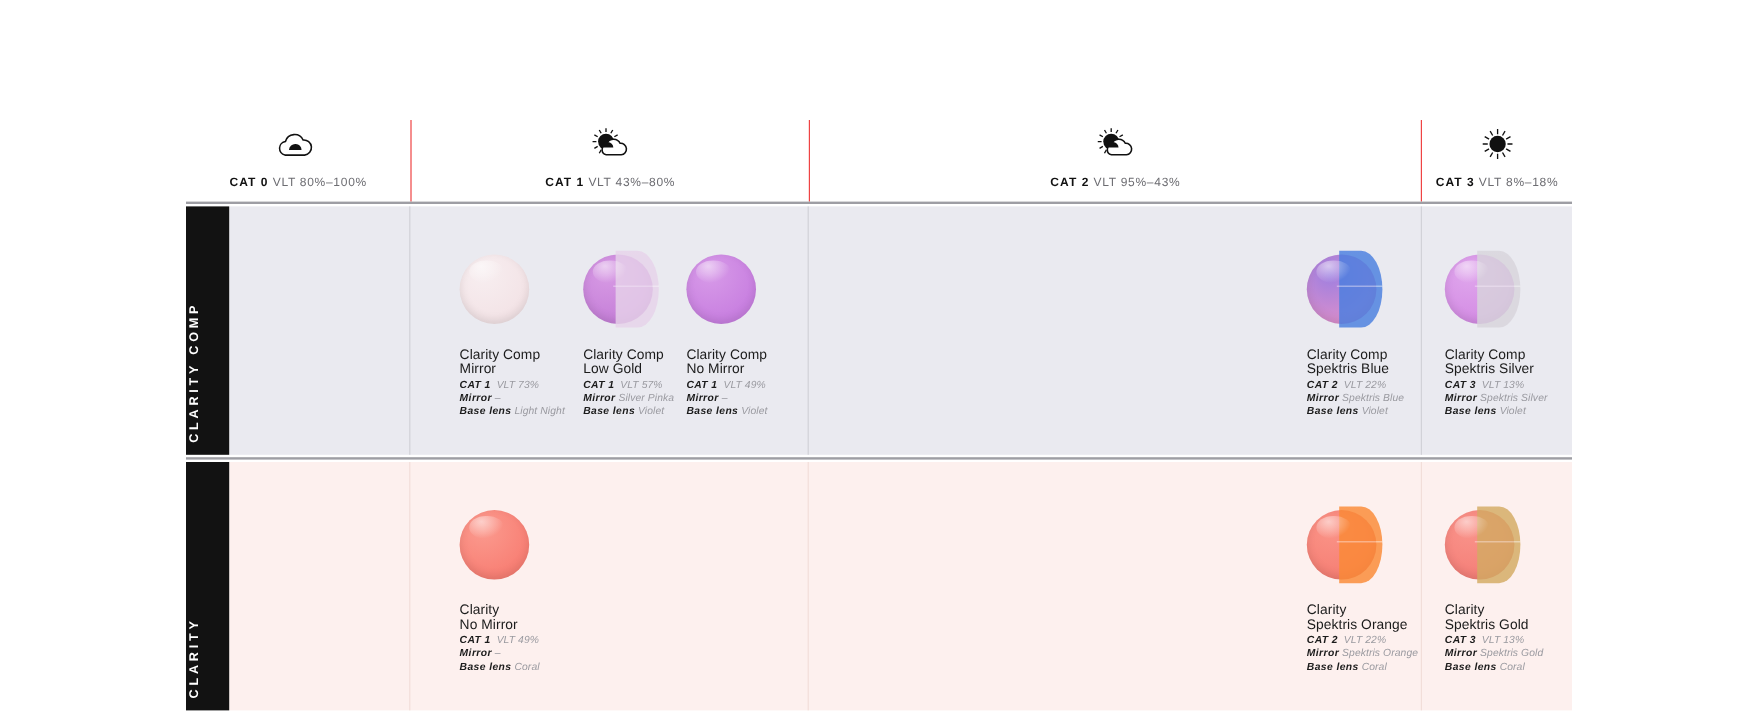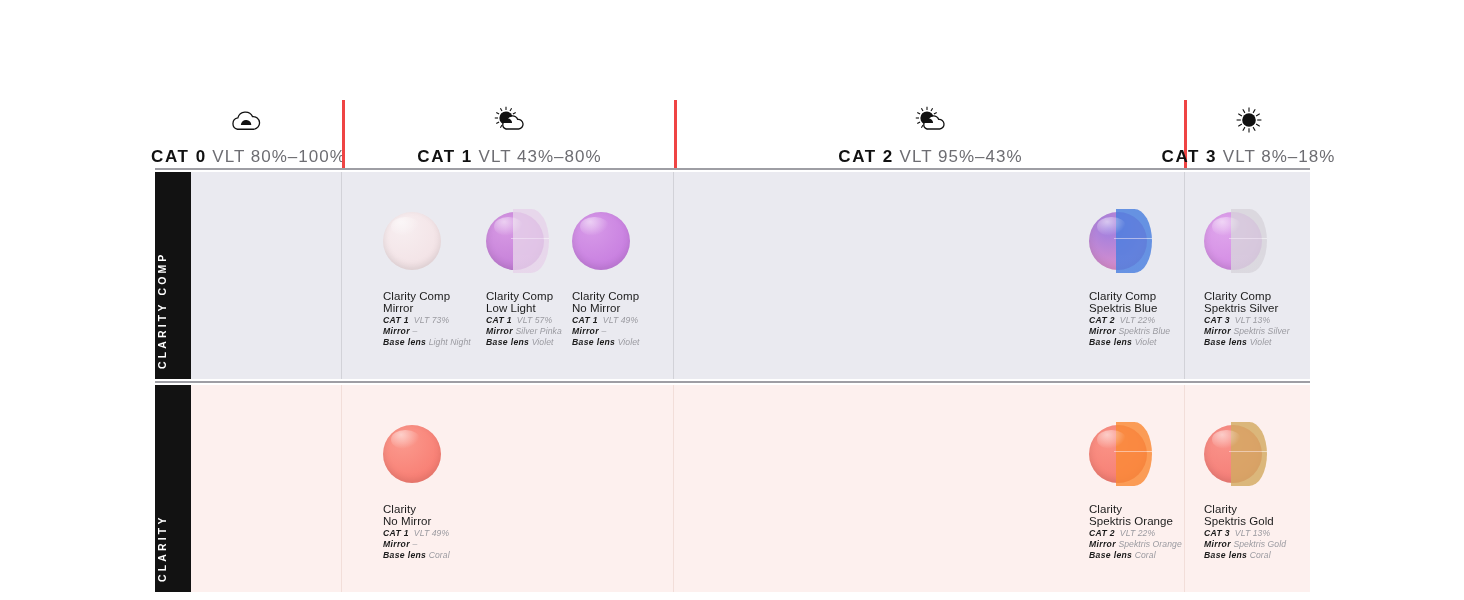--- a/index.html
+++ b/index.html
@@ -13,30 +13,30 @@
 
   
   #header {
     position:absolute;
     left:155px; top:100px;
     width:1155px; height:68px;
   }
   .cat-col {
     position:absolute;
     top:0; height:68px;
-    border-left:3px solid #ef4444;
+    border-left:1px solid #ef4444;
     display:flex;
     flex-direction:column;
     align-items:center;
     justify-content:flex-start;
   }
   .cat-col.first { border-left:none; }
   .wx-icon { height:38px; display:flex; align-items:center; justify-content:center; margin-top:2px; }
   .cat-label {
-    font-size:17px;
+    font-size:10px;
     letter-spacing:.06em;
     color:#6d6d72;
     white-space:nowrap;
     margin-top:7px;
   }
   .cat-label b {
     color:#111111;
     font-weight:bold;
     letter-spacing:.09em;
   }
@@ -259,21 +259,21 @@
       <div class="spec"><b>Base lens</b><span> Light Night</span></div>
     </div>
     <div class="card" style="left: 331px;">
       <div class="lens">
         <div class="base" style="background: radial-gradient(circle at 34% 28%, rgb(215, 154, 228), rgb(197, 127, 216) 72%); box-shadow: rgba(0, 0, 0, 0.1) 0px -3px 7px inset;"></div>
         <div class="mirror" style="background: linear-gradient(170deg, rgb(231, 211, 234) 0%, rgb(231, 211, 234) 45%, rgb(231, 211, 234) 100%); opacity: 0.82;"></div>
         <div class="gloss"></div>
       </div>
       <div class="card-title">
         <span>Clarity Comp</span>
-        <span>Low Light</span>
+        <span>Low Gold</span>
       </div>
       <div class="spec"><b>CAT 1</b><span>&nbsp; VLT 57%</span></div>
       <div class="spec"><b>Mirror</b><span> Silver Pinka</span></div>
       <div class="spec"><b>Base lens</b><span> Violet</span></div>
     </div>
     <div class="card" style="left: 417px;">
       <div class="lens">
         <div class="base" style="background: radial-gradient(circle at 34% 28%, rgb(215, 154, 232), rgb(200, 127, 224) 72%); box-shadow: rgba(0, 0, 0, 0.1) 0px -3px 7px inset;"></div>
         <div class="gloss"></div>
       </div>

